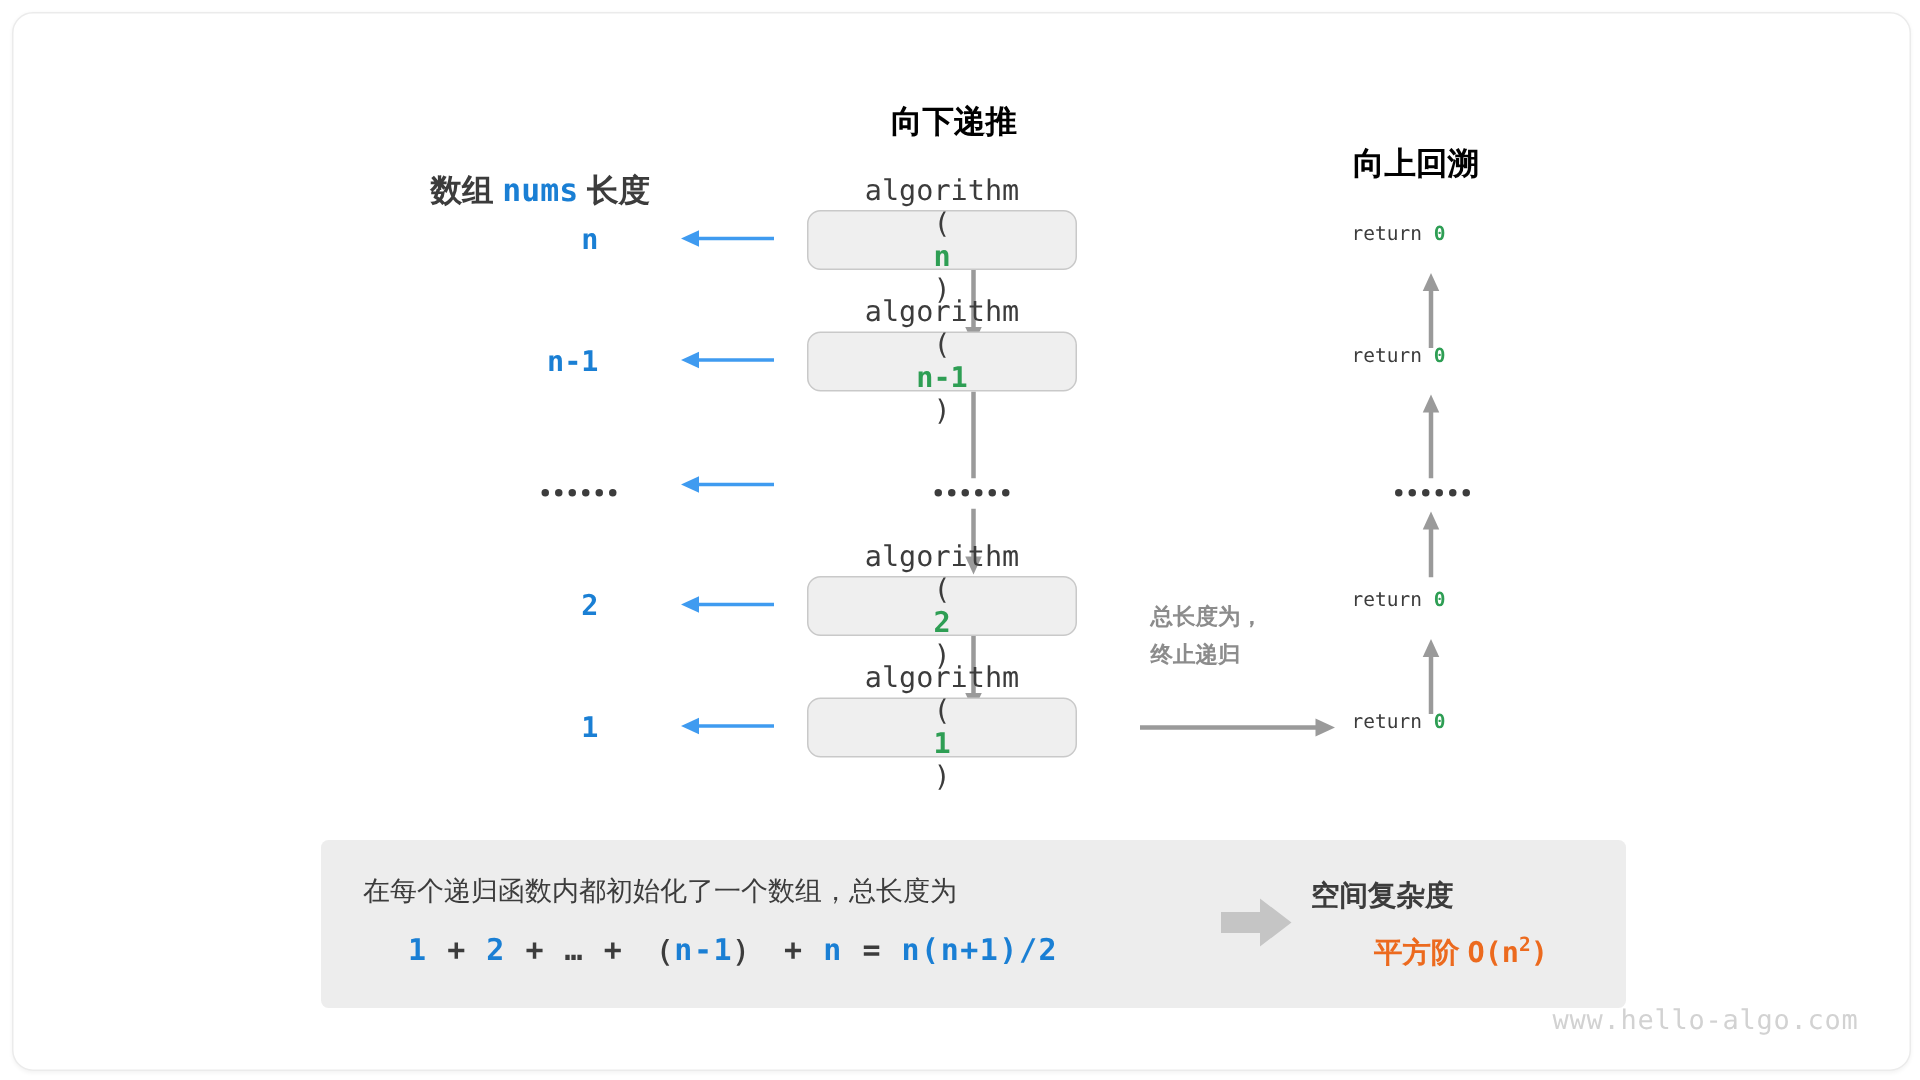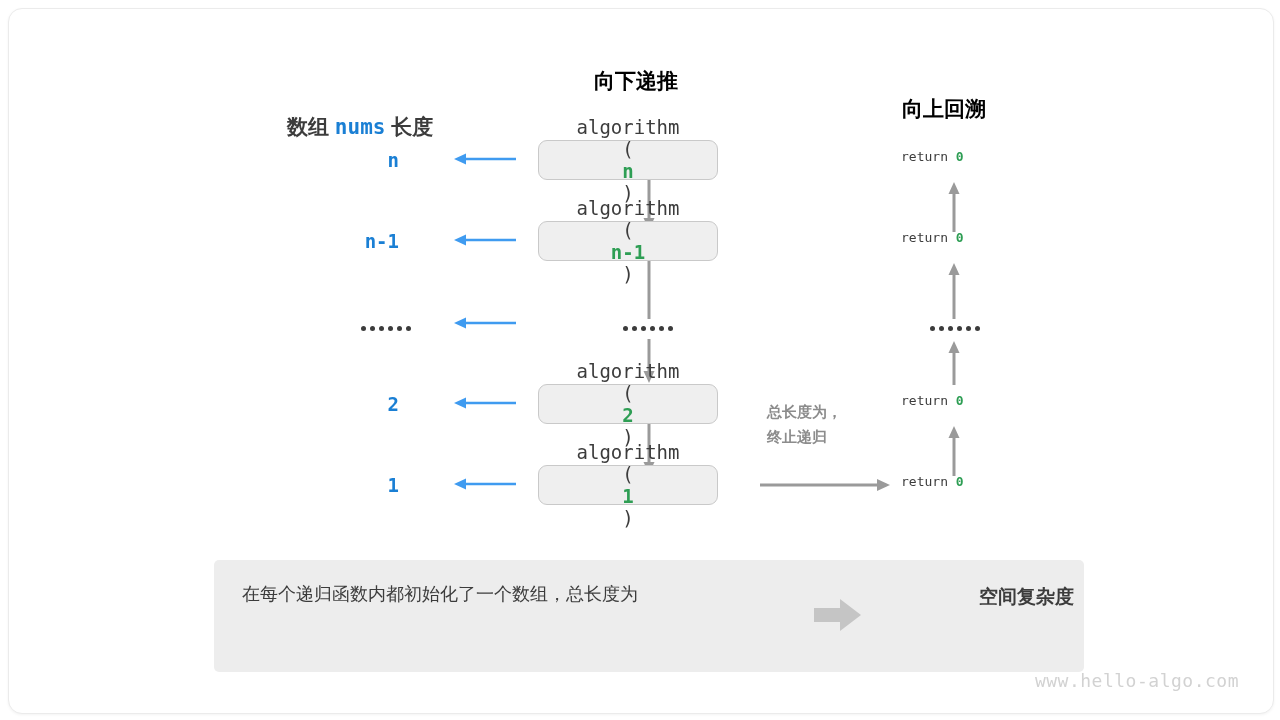--- a/index.html
+++ b/index.html
@@ -112,21 +112,21 @@
     color: #3c3c3c;
     white-space: nowrap;
     letter-spacing: 1px;
   }
   .panel-formula b { color: #1a7fd4; font-weight: bold; }
   .panel-title {
     font-size: 19px;
     font-weight: bold;
     color: #3c3c3c;
     white-space: nowrap;
-    text-align: right;
+    text-align: left;
   }
   .panel-val {
     font-size: 19px;
     font-weight: bold;
     color: #ec6a1e;
     white-space: nowrap;
     text-align: center;
   }
   .panel-val sup { font-size: 13px; }
 
@@ -335,26 +335,43 @@
 
   <div class="abs ret mono" style="left:892px; top:465px;">
     <span>return</span>
     <span class="z">0</span>
   </div>
 
   <div id="panel">
 
     <div class="abs panel-line1 sans" style="left:28px; top:22px;">在每个递归函数内都初始化了一个数组，总长度为</div>
 
+    <div class="abs panel-formula mono" style="left:58px; top:60px;">
+      <b>1</b>
+      <span>+</span>
+      <b>2</b>
+      <span>+</span>
+      <span>…</span>
+      <span>+</span>
+      <span>（</span><b>n-1</b><span>）</span>
+      <span>+</span>
+      <b>n</b>
+      <span>=</span>
+      <b>n(n+1)/2</b>
+    </div>
 
     <div class="abs" style="left:600px; top:38px;">
       <svg width="48" height="34" viewBox="0 0 48 34">
         <polygon points="0,10 26,10 26,1 47,17 26,33 26,24 0,24" fill="#c5c5c5"></polygon>
       </svg>
     </div>
 
     <div class="abs panel-title sans" style="left:660px; top:24px; width:200px;">空间复杂度</div>
 
+    <div class="abs panel-val sans" style="left:660px; top:62px; width:200px;">
+      <span>平方阶</span>
+      <span class="mono"><span>O(n</span><sup>2</sup><span>)</span></span>
+    </div>
   </div>
 
   <div id="watermark">www.hello-algo.com</div>
 
 </div>
 
 </body></html>

